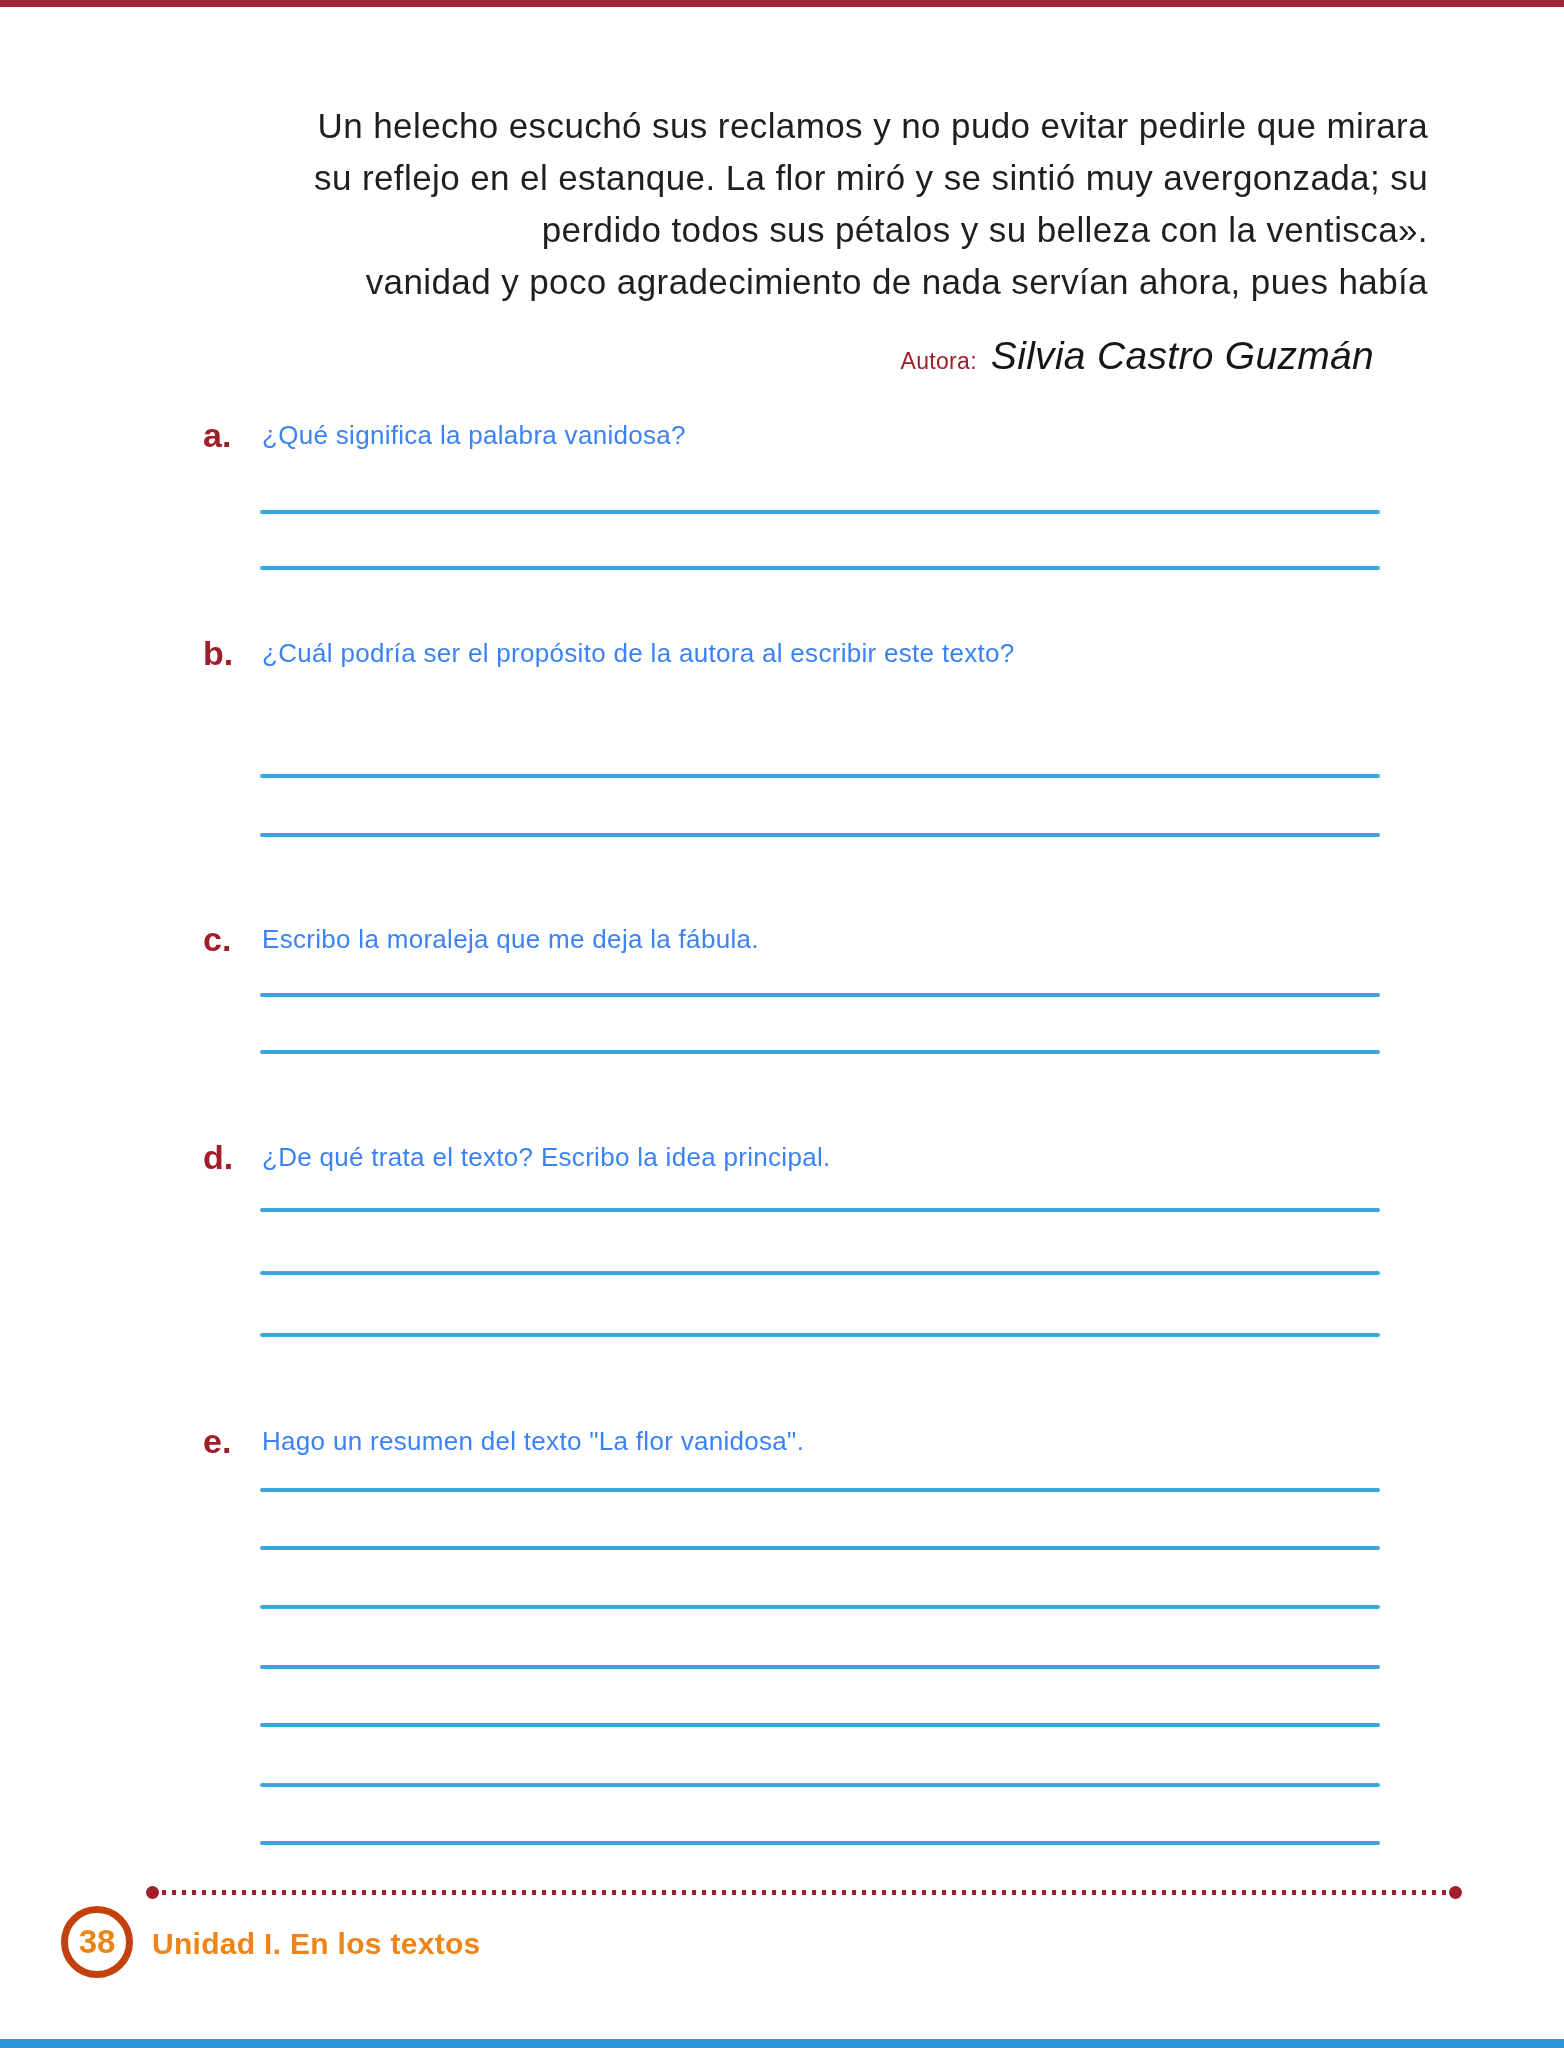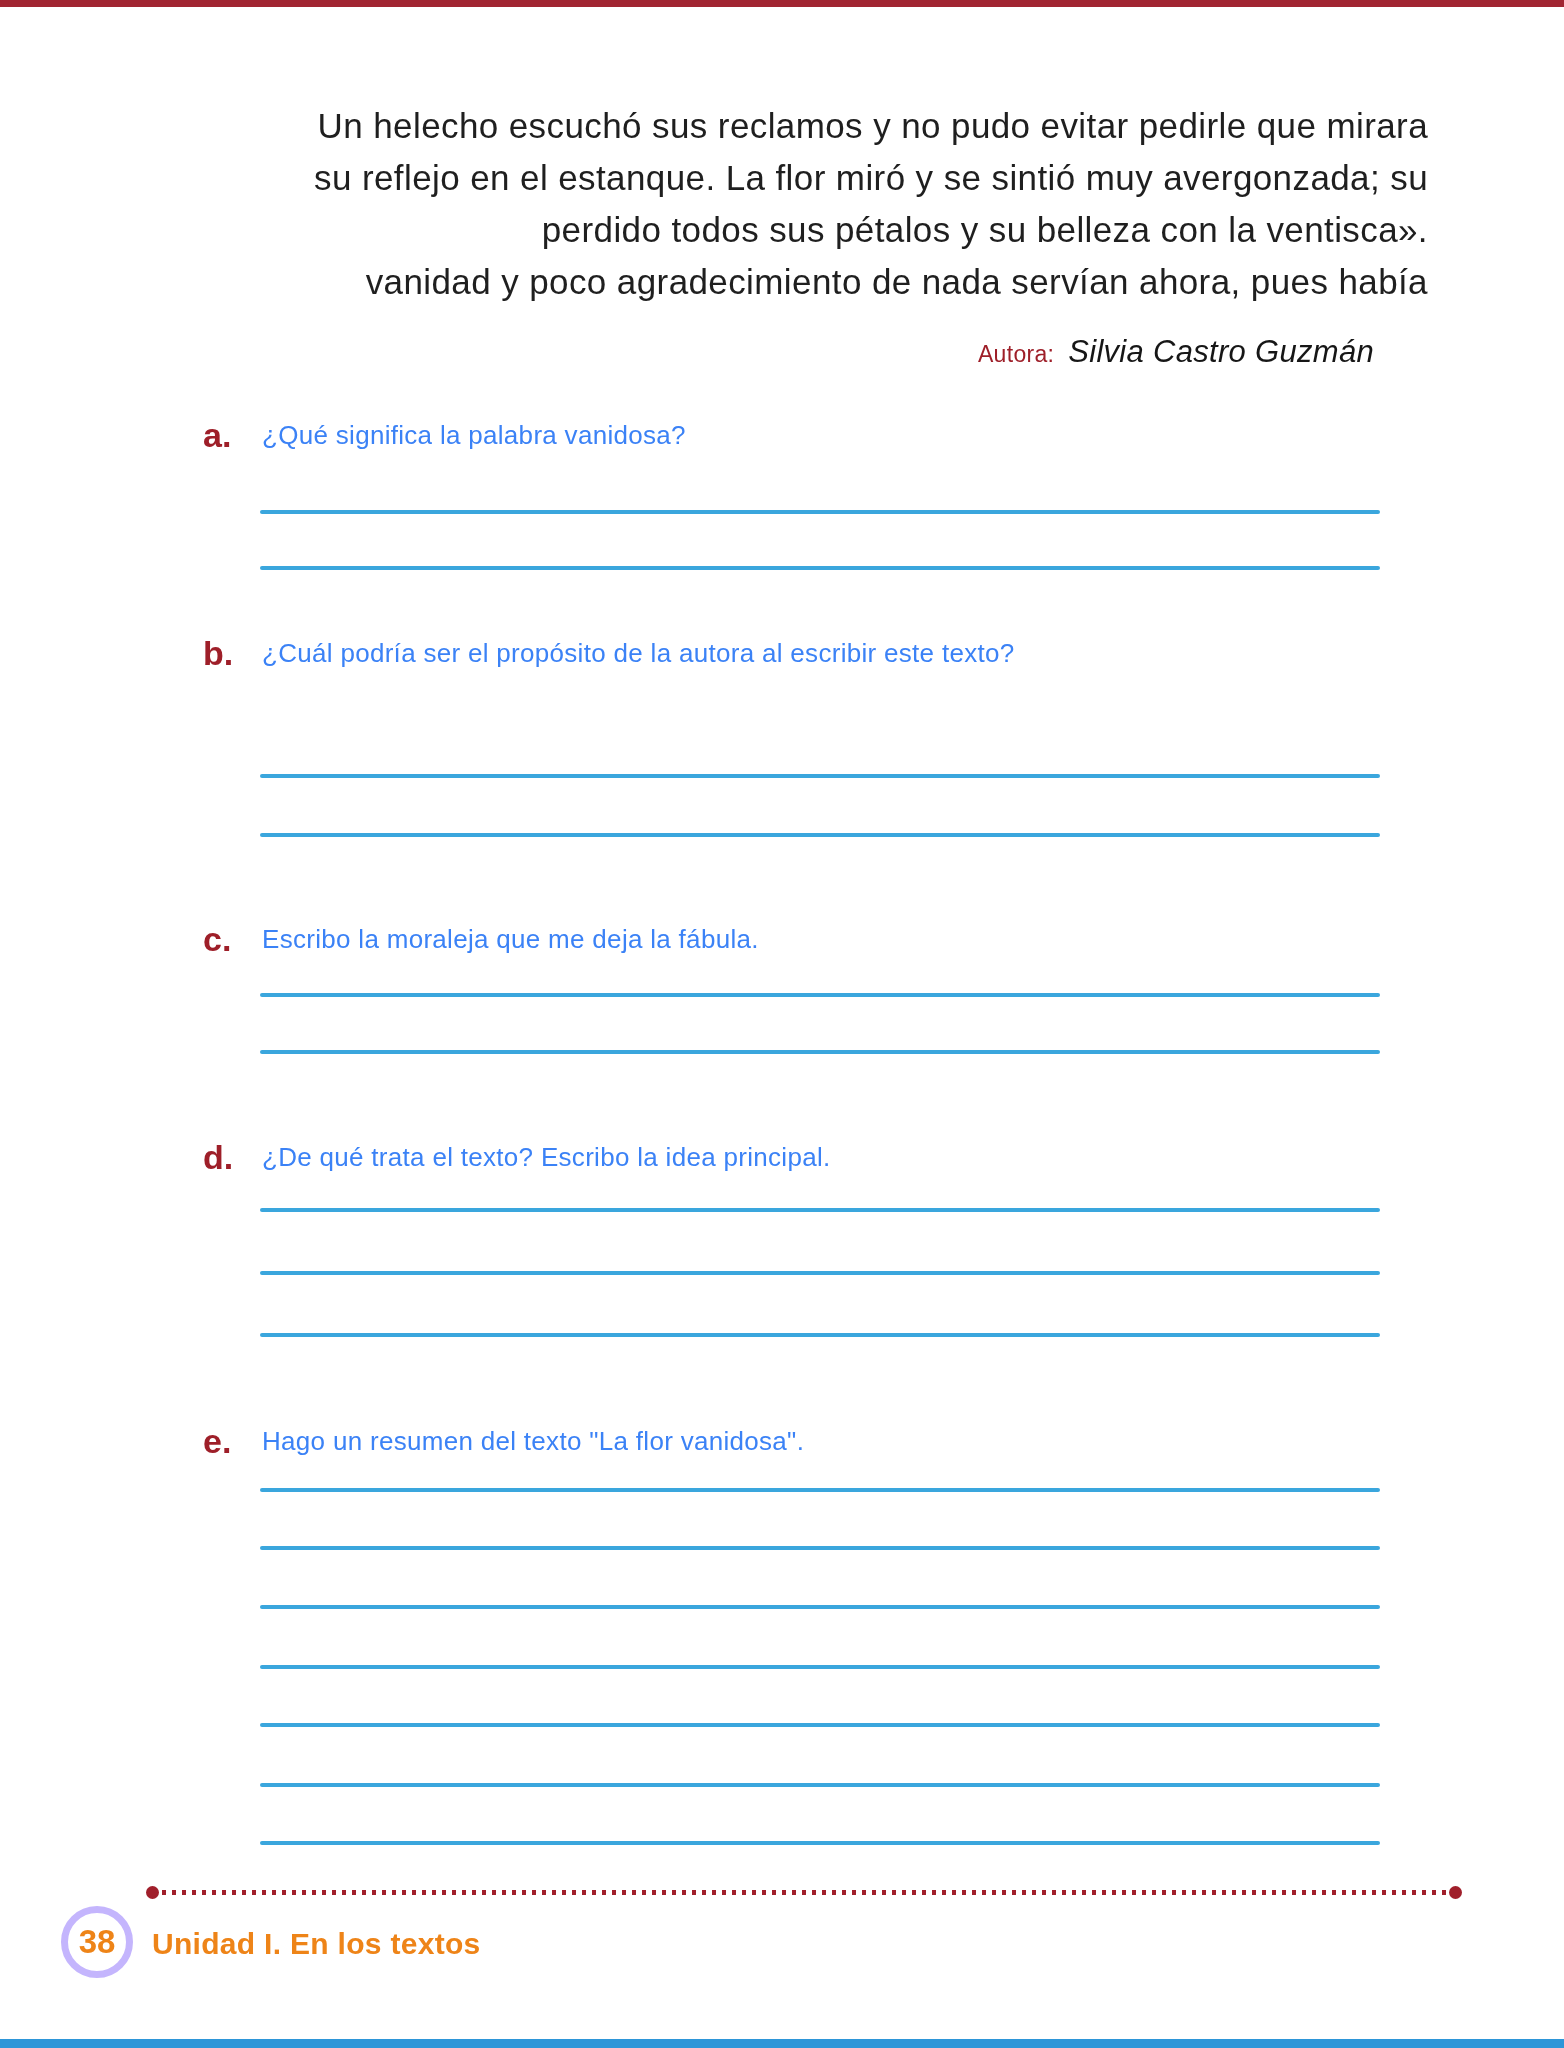--- a/index.html
+++ b/index.html
@@ -35,21 +35,21 @@
     text-align: right;
     white-space: nowrap;
   }
   .author-label {
     color: #9e1f29;
     font-size: 23px;
     letter-spacing: 0.3px;
   }
   .author-name {
     color: #161616;
-    font-size: 31px;
+    font-size: 39px;
     font-style: italic;
     margin-left: 14px;
     letter-spacing: 0.3px;
   }
 
   .question {
     position: absolute;
     left: 203px;
     display: flex;
     align-items: flex-start;
@@ -98,21 +98,21 @@
     left: 16px; right: 16px; top: 4px;
     height: 5px;
     background: repeating-linear-gradient(to right, #a01f2b 0 4px, transparent 4px 10px);
   }
 
   .page-badge {
     position: absolute;
     left: 61px; top: 1906px;
     width: 72px; height: 72px;
     box-sizing: border-box;
-    border: 7px solid #c4b5fd;
+    border: 7px solid #c2410c;
     border-radius: 50%;
     background: #ffffff;
     display: flex;
     align-items: center;
     justify-content: center;
     color: #ee8418;
     font-weight: bold;
     font-size: 33px;
   }
   .footer-unit {

